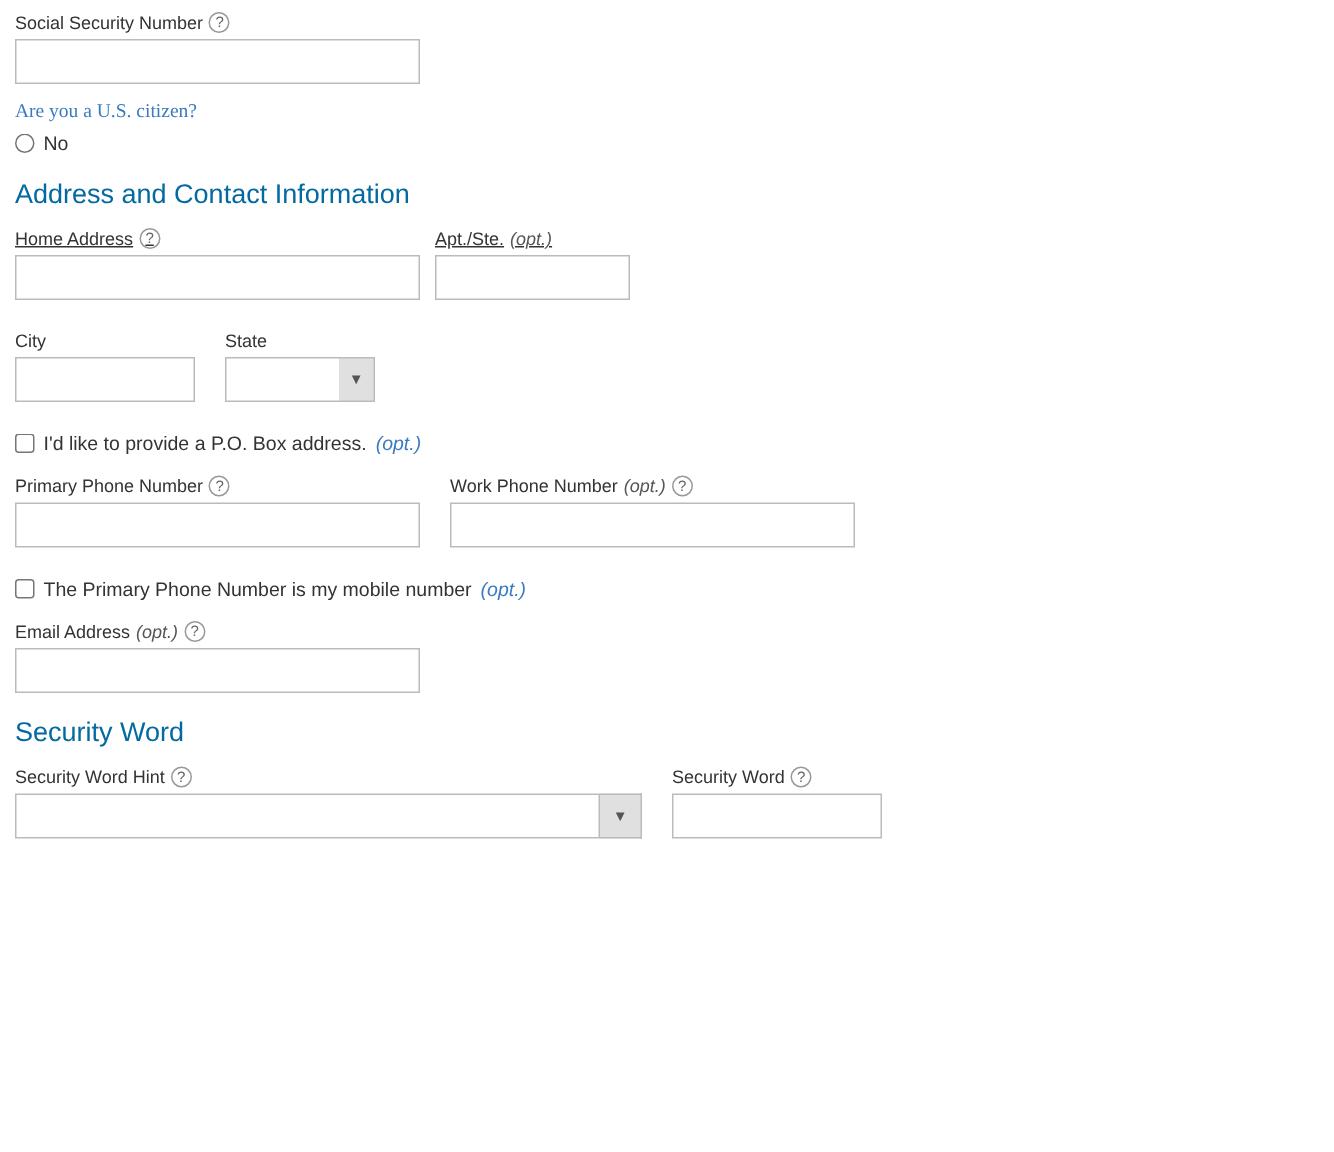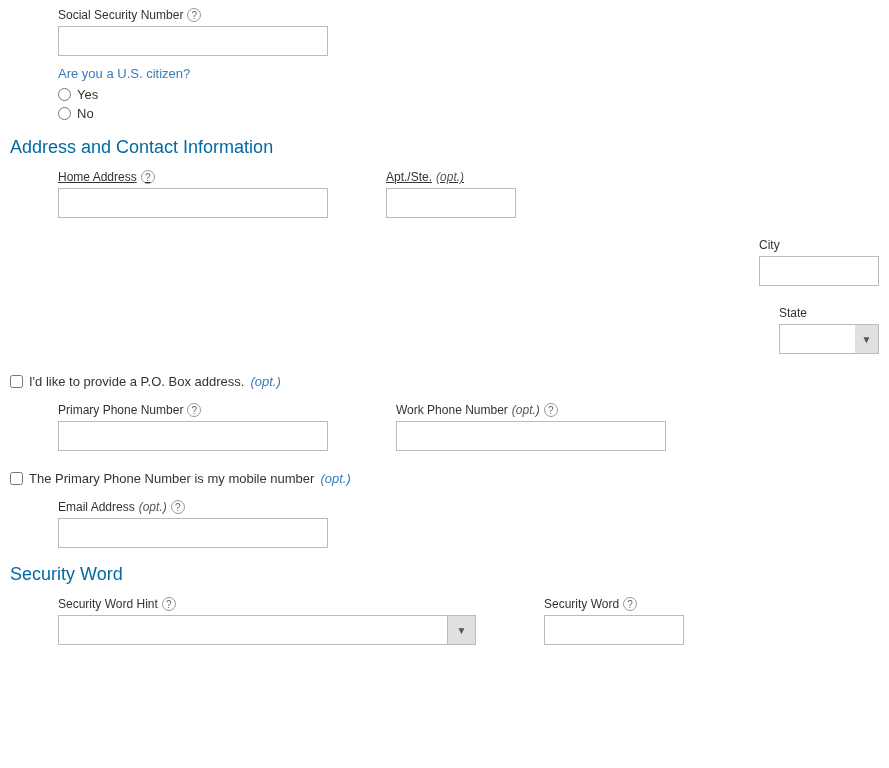--- a/index.html
+++ b/index.html
@@ -57,20 +57,21 @@
     .ssn-section {
       margin-bottom: 10px;
     }
     .ssn-input {
       width: 270px;
     }
     .citizen-question {
       color: #3a7abf;
       font-size: 13px;
       margin: 10px 0 6px 0;
+      font-family: Liberation Serif, serif;
     }
     .radio-group {
       display: flex;
       flex-direction: column;
       gap: 4px;
       margin-bottom: 10px;
     }
     .radio-item {
       display: flex;
       align-items: center;
@@ -88,24 +89,23 @@
       width: 270px;
     }
     .apt-input {
       width: 130px;
     }
     .zip-input {
       width: 130px;
     }
     .city-state-row {
       display: flex;
-      gap: 10px;
+      gap: 20px;
       margin-bottom: 10px;
       align-items: flex-end;
-      flex-direction: column;
     }
     .city-input {
       width: 120px;
     }
     .state-select-wrapper {
       position: relative;
       display: inline-block;
     }
     .state-select {
       width: 100px;
@@ -209,42 +209,37 @@
       justify-content: center;
       font-size: 10px;
       color: #555;
       cursor: pointer;
     }
     .security-word-input {
       width: 140px;
     }
     .field-group {
       margin-bottom: 10px;
-      margin-left: 48px;
     }
     .color-blue { color: #3a7abf; }
   </style>
 </head>
 <body>
 
 <div class="ssn-section field-group">
   <div class="field-label">
     <span>Social Security Number</span>
     <span class="help-icon">?</span>
   </div>
   <input type="text" class="ssn-input" value="" style="">
 </div>
 
 <div class="field-group">
   <div class="citizen-question color-blue">Are you a U.S. citizen?</div>
   <div class="radio-group">
-    <label class="radio-item">
-      <input type="radio" name="citizen" value="yes" style="">
-      <span>Yes</span>
-    </label>
     <label class="radio-item">
       <input type="radio" name="citizen" value="no" style="">
       <span>No</span>
     </label>
   </div>
 </div>
 
 <h2 class="section-title">Address and Contact Information</h2>
 
 <div class="address-grid">

